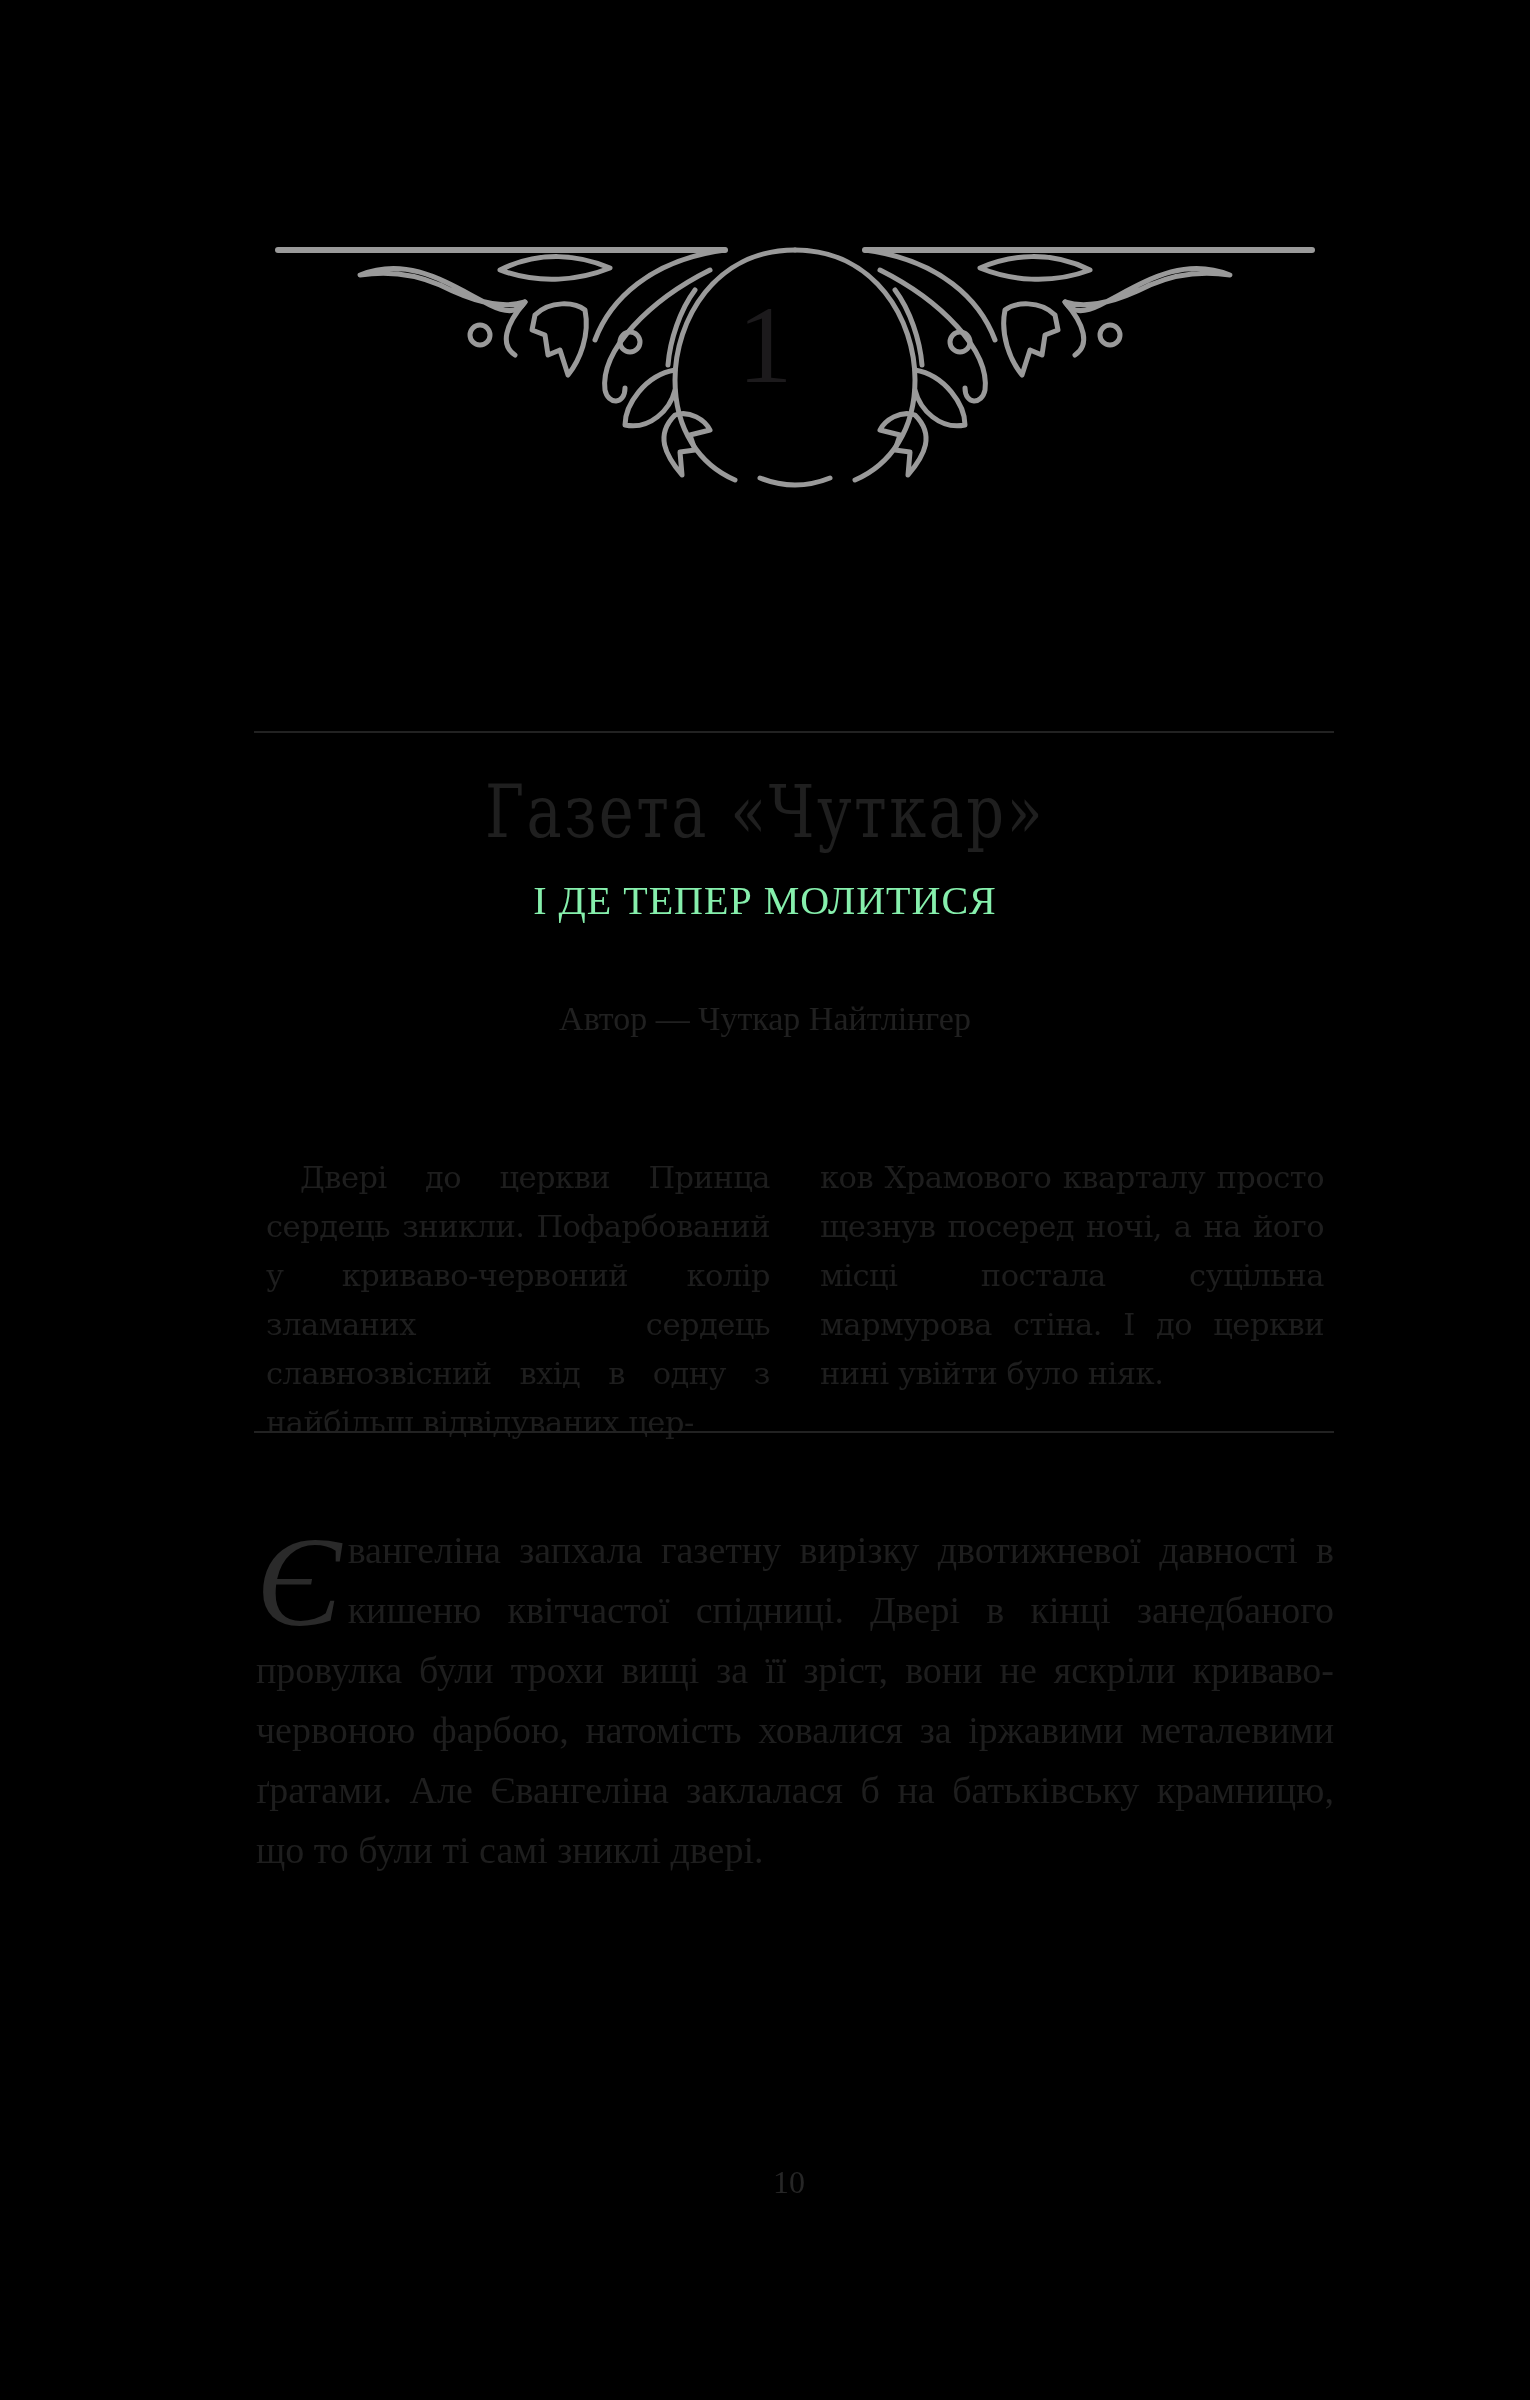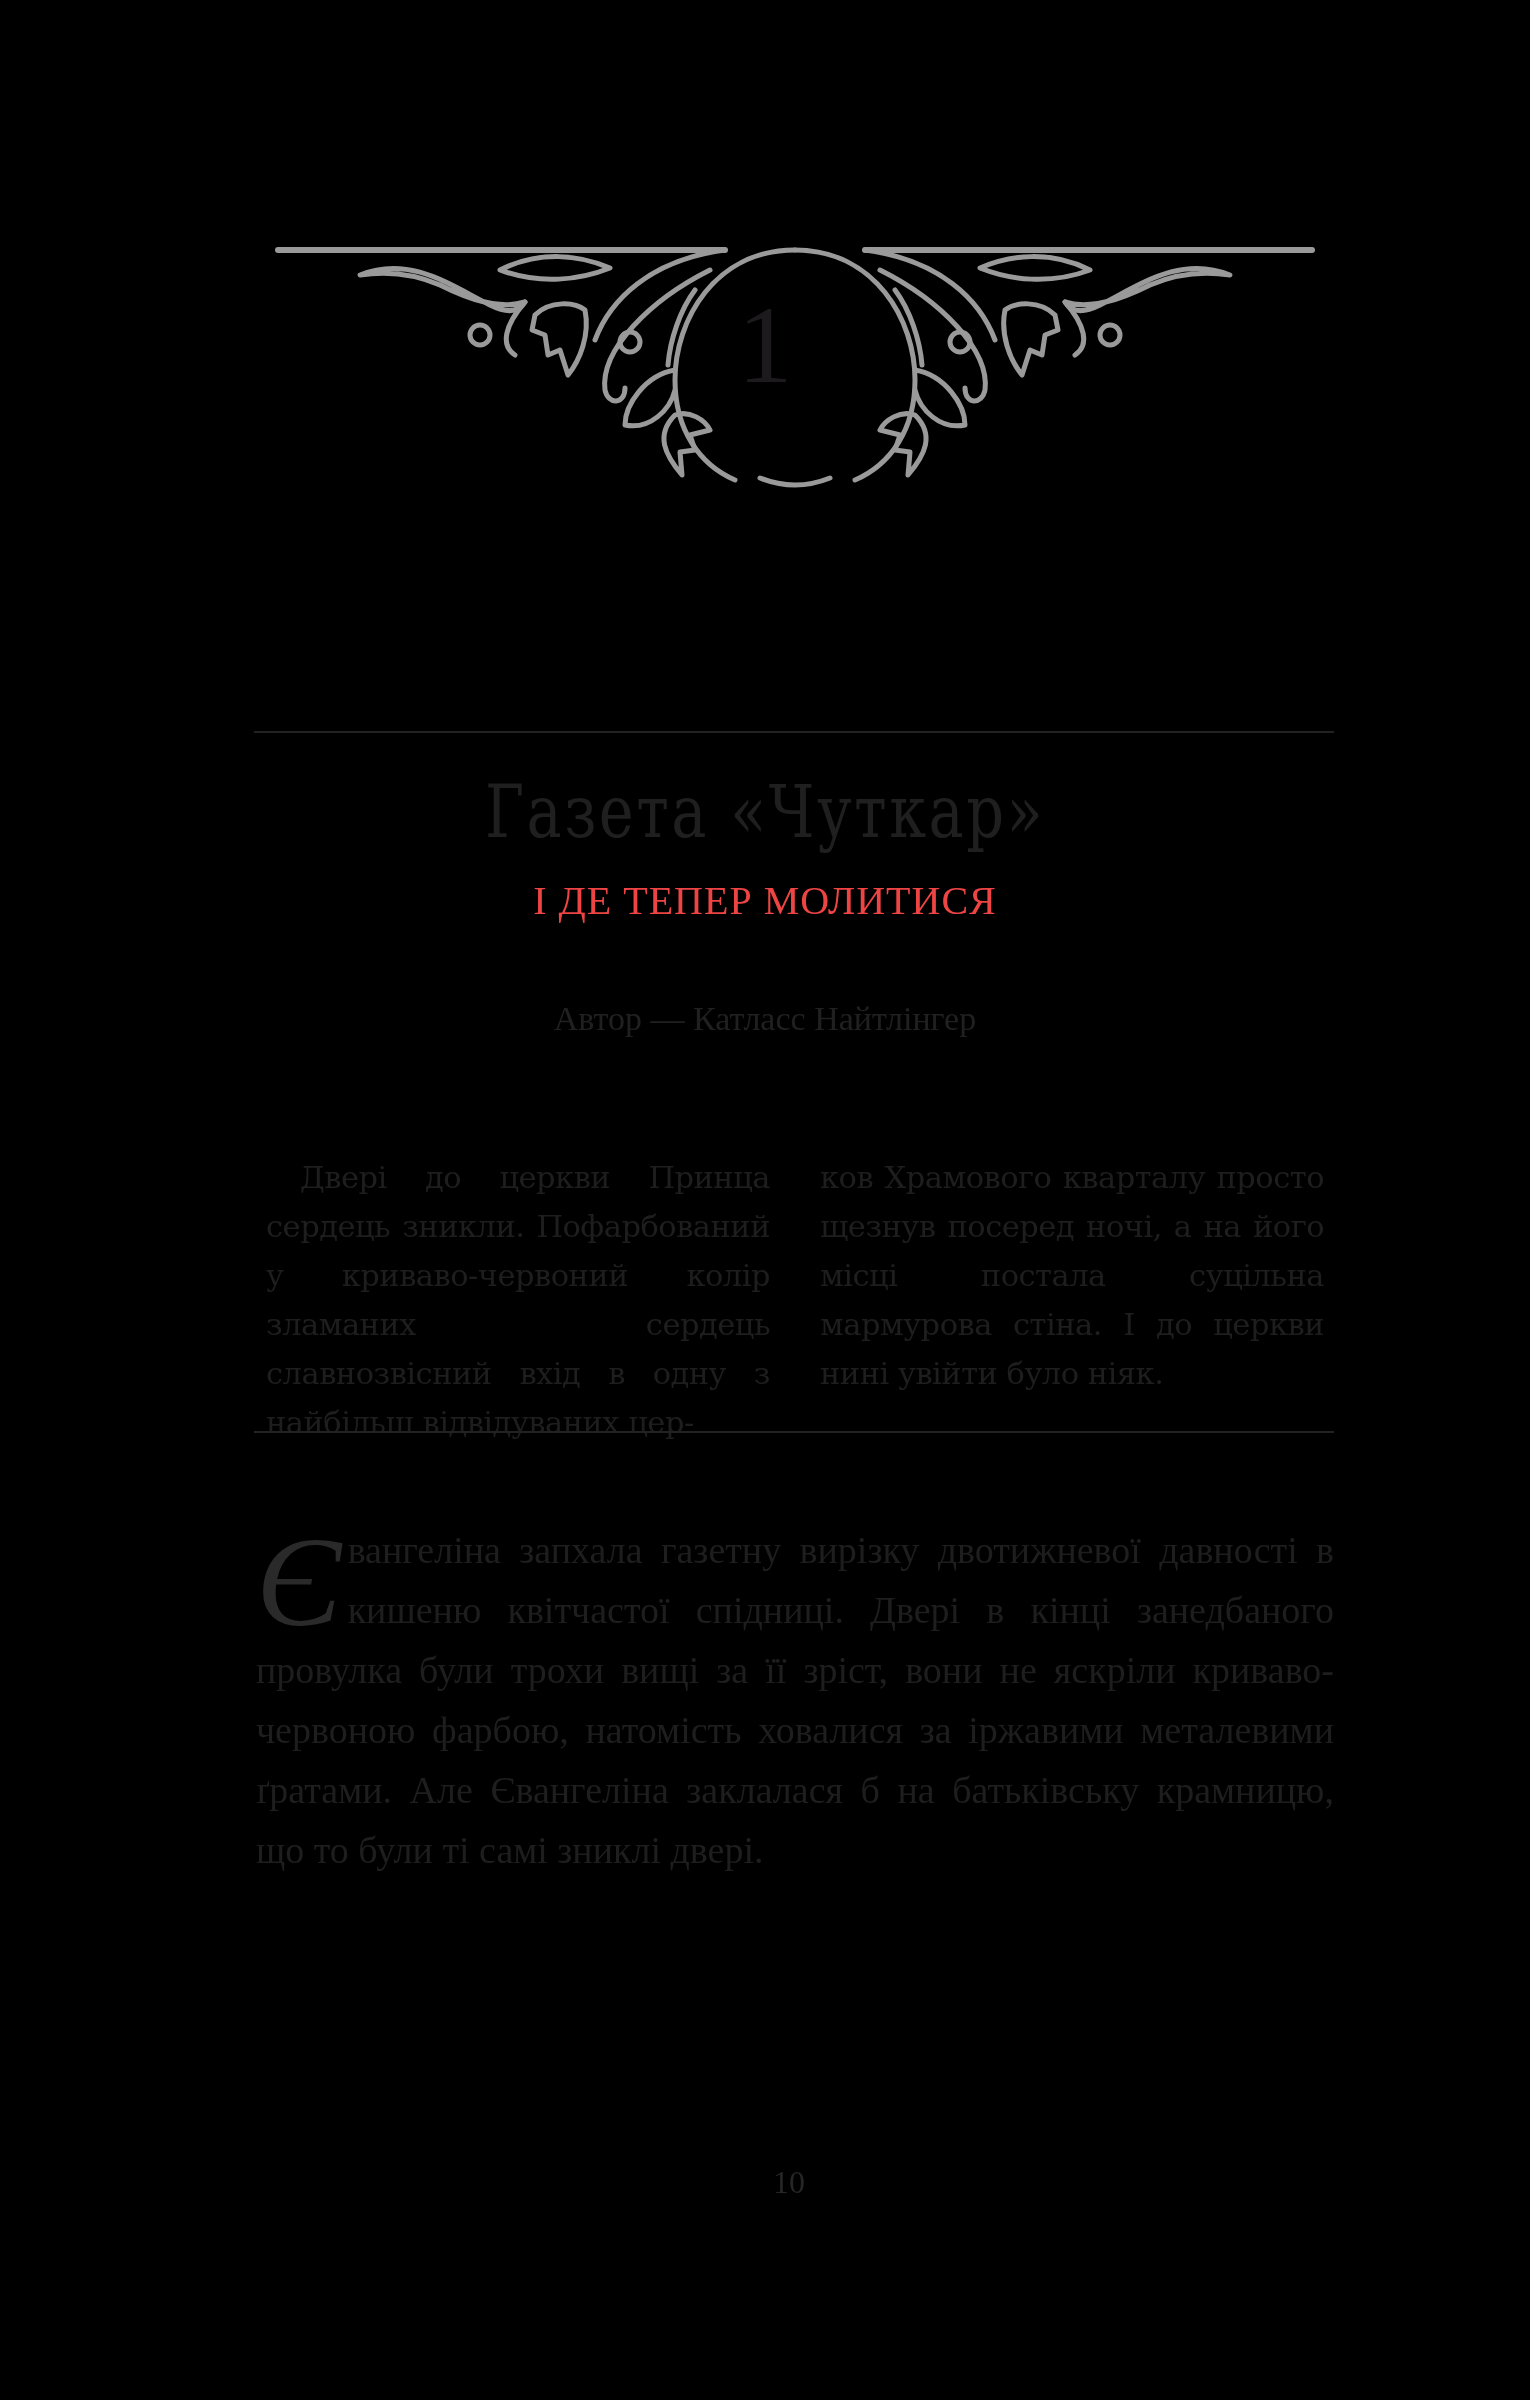--- a/index.html
+++ b/index.html
@@ -2,21 +2,21 @@
 <html><head>
 <meta charset="utf-8">
 <style>
   html, body { margin:0; padding:0; background:#000; }
   body { width:1530px; height:2400px; position:relative; overflow:hidden; font-family:"Liberation Serif", "DejaVu Serif", serif; }
   .ornament { position:absolute; left:270px; top:230px; width:1050px; height:270px; }
   .ornament svg { width:100%; height:100%; display:block; }
   .chapter-num { position:absolute; left:0; right:0; top:290px; text-align:center; font-size:110px; color:#1c1a1c; font-family:"Liberation Serif", serif; line-height:1; }
   .rule { position:absolute; left:254px; width:1080px; height:2px; background:#222; }
   .title { position:absolute; left:0; right:0; top:770px; text-align:center; font-size:72px; color:#1f1f1f; letter-spacing:3px; font-family:"DejaVu Serif", serif; transform:scaleX(0.82); }
-  .subtitle { position:absolute; left:0; right:0; top:876px; text-align:center; font-size:40px; color:#ef4444; line-height:50px; font-family:"Liberation Serif", serif; letter-spacing:1px; }
+  .subtitle { position:absolute; left:0; right:0; top:876px; text-align:center; font-size:40px; color:#86efac; line-height:50px; font-family:"Liberation Serif", serif; letter-spacing:1px; }
   .author { position:absolute; left:0; right:0; top:1000px; text-align:center; font-size:34px; color:#202020; font-family:"Liberation Serif", serif; }
   .lead { position:absolute; top:1143px; width:524px; font-size:30.5px; line-height:49px; color:#1e1e1e; text-align:justify; font-family:"DejaVu Serif", serif; letter-spacing:-0.5px; }
   .lead.left { left:256px; }
   .lead.right { left:810px; }
   .lead p { margin:10px; }
   .body { position:absolute; left:256px; top:1520px; width:1078px; font-size:38px; line-height:60px; color:#1e1e1e; text-align:justify; font-family:"Liberation Serif", serif; }
   .body p { margin:0; text-indent:58px; }
   .body p.first { text-indent:0; }
   .dropcap { float:left; font-size:128px; line-height:100px; margin:12px 6px 0 0; color:#2a2a2a; font-family:"Liberation Serif", serif; font-style:italic; }
   .page-num { position:absolute; left:0; right:0; top:2164px; text-align:center; font-size:32px; color:#262626;margin-left:48px; }
@@ -66,21 +66,21 @@
   </svg>
 </div>
 <div class="chapter-num">1</div>
 
 <div class="rule" style="top:731px;"></div>
 
 <div class="title">Газета «Чуткар»</div>
 <div class="subtitle">
   <div>І ДЕ ТЕПЕР МОЛИТИСЯ</div>
 </div>
-<div class="author">Автор — Катласс Найтлінгер</div>
+<div class="author">Автор — Чуткар Найтлінгер</div>
 
 <div class="lead left">
   <p style="text-indent:34px;">Двері до церкви Принца сердець зникли. Пофарбований у криваво-червоний колір зламаних сердець славнозвісний вхід в одну з найбільш відвідуваних цер-</p>
 </div>
 <div class="lead right">
   <p>ков Храмового кварталу просто щезнув посеред ночі, а на його місці постала суцільна мармурова стіна. І до церкви нині увійти було ніяк.</p>
 </div>
 
 <div class="rule" style="top:1431px;"></div>
 

